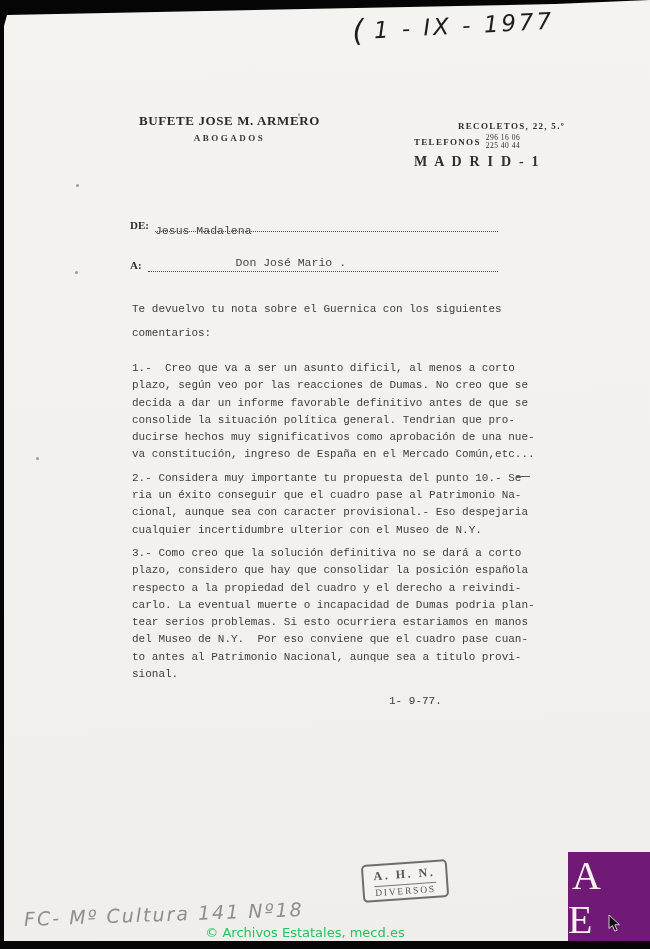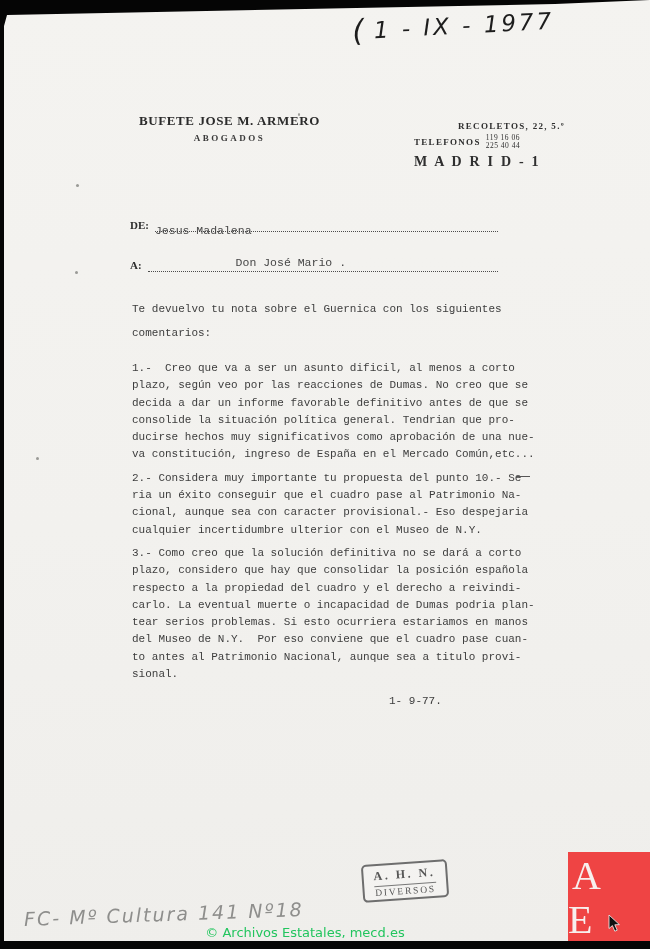--- a/index.html
+++ b/index.html
@@ -88,21 +88,21 @@
   
   .pencil{
     position:absolute;left:24px;top:903px;
     font-family:"DejaVu Sans",sans-serif;font-style:italic;
     font-size:19px;color:#8e8e8c;letter-spacing:2px;
     transform:rotate(-2deg);white-space:nowrap;z-index:2;
   }
   
   .ae-logo{
     position:absolute;left:568px;top:852px;width:82px;height:89px;
-    background:#ef4444;z-index:3;
+    background:#701a75;z-index:3;
     display:flex;flex-direction:column;align-items:center;
     overflow:hidden;
   }
   .ae-initials{
     font-family:"Liberation Serif",serif;
     font-size:40px;line-height:44px;letter-spacing:6px;
     color:#f7efee;margin-top:2px;text-indent:4px;
   }
   
   .cursor{position:absolute;left:608px;top:915px;z-index:6;}
@@ -134,21 +134,21 @@
     <div class="firm">
       <div class="firm-name">BUFETE JOSE M. ARMERO</div>
       <div class="firm-sub">ABOGADOS</div>
     </div>
 
     <div class="addr">
       <div class="addr-street">RECOLETOS, 22, 5.º</div>
       <div class="addr-phones">
         <span class="addr-phlabel">TELEFONOS</span>
         <span class="addr-nums">
-          <span>119 16 06</span>
+          <span>296 16 06</span>
           <span>225 40 44</span>
         </span>
       </div>
       <div class="addr-city">M A D R I D - 1</div>
     </div>
 
     <div class="field-row row-de">
       <span class="lbl">DE:</span>
       <span class="line"><span class="typed">Jesus Madalena</span></span>
     </div>

